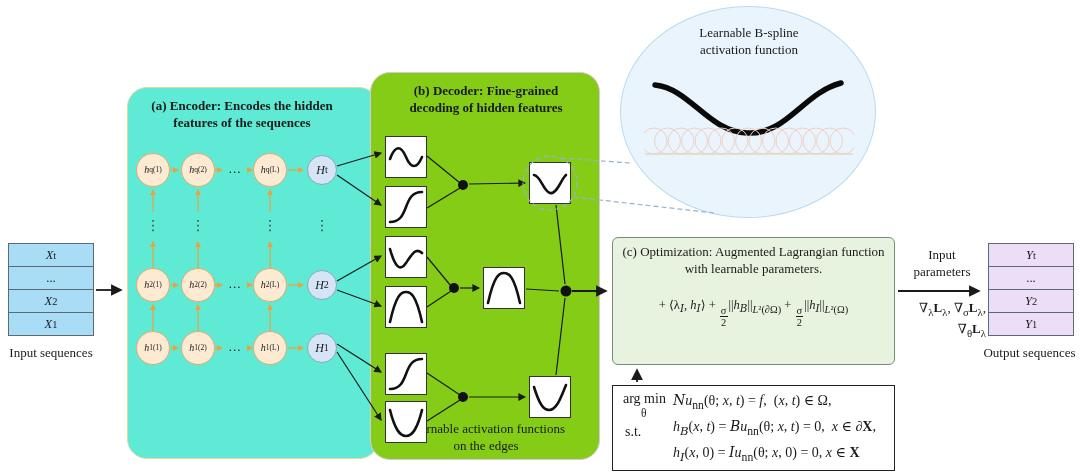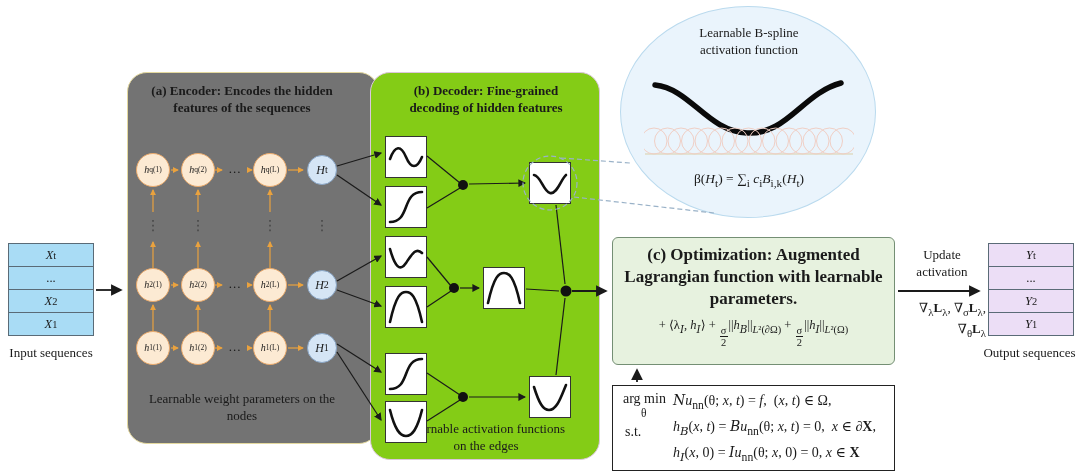--- a/index.html
+++ b/index.html
@@ -1,20 +1,20 @@
 <!DOCTYPE html>
 <html><head>
 <meta charset="utf-8">
 <style>
   *{margin:0;padding:0;box-sizing:border-box}
   body{font-family:"Liberation Serif","DejaVu Serif",serif;color:#1a1a1a;background:#fff}
   .canvas{position:relative;width:1080px;height:475px;background:#fff;overflow:hidden}
 
   .panel{position:absolute;border-radius:20px;z-index:1}
-  .encoder{left:127px;top:72px;width:252px;height:372px;background:#737373;border:1px solid #e3d89e}
+  .encoder{left:127px;top:87px;width:252px;height:372px;background:#5eead4;border:1px solid #e3d89e}
   .decoder{left:370px;top:72px;width:230px;height:388px;background:#84cc16;border:1px solid #dcc6dc}
   .ptitle{position:absolute;font-weight:bold;font-size:13px;text-align:center;line-height:1.3}
   .enc-title{left:12px;top:10px;width:204px}
   .dec-title{left:24px;top:10px;width:182px}
   .pcaption{position:absolute;font-size:13px;text-align:center;line-height:1.3}
   .enc-caption{left:12px;top:318px;width:204px}
   .dec-caption{left:29px;top:348px;width:172px}
 
   .seqbox{position:absolute;width:86px;height:93px;display:flex;flex-direction:column;border:1px solid #5a6b77;z-index:2}
   .seqrow{flex:1;display:flex;align-items:center;justify-content:center;font-size:12.5px;border-bottom:1px solid #5a6b77}
@@ -40,21 +40,21 @@
   .btitle{position:absolute;left:56px;top:18px;width:144px;text-align:center;font-size:13px;line-height:1.3}
   .bcurve{position:absolute;left:28px;top:58px}
   .bcurve path{stroke:#0a0a0a;stroke-width:5.5;fill:none;stroke-linecap:round}
   .bbasis{position:absolute;left:23px;top:116px}
   .bbasis circle{fill:none;stroke:#f0cfc5;stroke-width:1}
   .bbasis line{stroke:#d9cfa8;stroke-width:1}
   .bformula{position:absolute;left:23px;top:164px;width:210px;text-align:center;font-size:13.5px}
 
   .greenbox{position:absolute;left:612px;top:237px;width:283px;height:128px;background:#e7f2df;
             border:1px solid #748f74;border-radius:6px;text-align:center;padding:6px 5px;z-index:2}
-  .gtitle{font-weight:bold;font-size:17px;line-height:1.3;margin-bottom:4px}
+  .gtitle{font-weight:normal;font-size:13px;line-height:1.3;margin-bottom:16px}
   .gform{font-size:12.5px;line-height:1.8}
 
   .convlabel{position:absolute;left:648px;top:367px;width:247px;text-align:center;font-size:13px;z-index:2}
 
   .cbox{position:absolute;left:612px;top:385px;width:283px;height:86px;background:#fff;border:1.5px solid #222;z-index:2}
   .cbox .t{position:absolute;font-size:14px;white-space:nowrap}
 
   .updlabel{position:absolute;left:899px;top:247px;width:86px;text-align:center;font-size:13px;line-height:1.3;z-index:2}
   .grads{position:absolute;left:894px;top:299px;width:92px;text-align:right;font-size:13px;line-height:1.45;z-index:2}
 
@@ -65,21 +65,20 @@
 
   .overlay{position:absolute;left:0;top:0;z-index:3;pointer-events:none}
 </style>
 </head>
 <body>
 
 <div class="canvas">
 
   <div class="panel encoder">
     <div class="ptitle enc-title">(a) Encoder: Encodes the hidden features of the sequences</div>
-    <div class="pcaption enc-caption">Learnable weight parameters on the nodes</div>
   </div>
 
   <div class="panel decoder">
     <div class="ptitle dec-title">(b) Decoder: Fine-grained decoding of hidden features</div>
     <div class="pcaption dec-caption">Learnable activation functions on the edges</div>
   </div>
 
   <div class="seqbox in" style="left:8px;top:243px">
     <div class="seqrow">
         <i>X</i>
@@ -228,21 +227,20 @@
       <circle cx="91" cy="18" r="13"></circle>
         <circle cx="104.5" cy="18" r="13"></circle>
         <circle cx="118" cy="18" r="13"></circle>
       <circle cx="131.5" cy="18" r="13"></circle>
         <circle cx="145" cy="18" r="13"></circle>
         <circle cx="158.5" cy="18" r="13"></circle>
       <circle cx="172" cy="18" r="13"></circle>
         <circle cx="185.5" cy="18" r="13"></circle>
         <circle cx="199" cy="18" r="13"></circle>
     </svg>
-    <div class="bformula">β(<i>H</i><sub>t</sub>) = ∑<sub>i</sub> <i>c</i><sub>i</sub><i>B</i><sub>i,k</sub>(<i>H</i><sub>t</sub>)</div>
   </div>
 
   <div class="greenbox">
     <div class="gtitle">(c) Optimization: Augmented Lagrangian function with learnable parameters.</div>
     <div class="gform">+ ⟨λ<sub><span class="cal">I</span></sub>, <i>h</i><sub><span class="cal">I</span></sub>⟩ + <span class="frac">
           <span class="ft">σ</span>
           <span>2</span>
         </span>||<i>h</i><sub><span class="cal">B</span></sub>||<sub><i>L</i>²(∂Ω)</sub> + <span class="frac">
           <span class="ft">σ</span>
           <span>2</span>
@@ -252,21 +250,21 @@
 
   <div class="cbox">
     <div class="t" style="left:10px;top:5px">arg min</div>
     <div class="t" style="left:28px;top:21px;font-size:11.5px">θ</div>
     <div class="t" style="left:12px;top:38px">s.t.</div>
     <div class="t" style="left:60px;top:6px"><span class="cal">N</span><i>u</i><sub>nn</sub>(θ; <i>x</i>, <i>t</i>) = <i>f</i>,&nbsp;&nbsp;(<i>x</i>, <i>t</i>) ∈ Ω,</div>
     <div class="t" style="left:60px;top:32px"><i>h</i><sub><span class="cal">B</span></sub>(<i>x</i>, <i>t</i>) = <span class="cal">B</span><i>u</i><sub>nn</sub>(θ; <i>x</i>, <i>t</i>) = 0,&nbsp; <i>x</i> ∈ ∂<span class="bb">X</span>,</div>
     <div class="t" style="left:60px;top:58px"><i>h</i><sub><span class="cal">I</span></sub>(<i>x</i>, 0) = <span class="cal">I</span><i>u</i><sub>nn</sub>(θ; <i>x</i>, 0) = 0, <i>x</i> ∈ <span class="bb">X</span></div>
   </div>
 
-  <div class="updlabel">Update activation</div>
+  <div class="updlabel">Input parameters</div>
   <div class="grads">
     <div>∇<sub>λ</sub><b>L</b><sub>λ</sub>, ∇<sub>σ</sub><b>L</b><sub>λ</sub>,</div>
     <div>∇<sub>θ</sub><b>L</b><sub>λ</sub></div>
   </div>
 
   <div class="seqbox out" style="left:988px;top:243px">
     <div class="seqrow">
         <i>Y</i>
         <sub>t</sub>
       </div>

